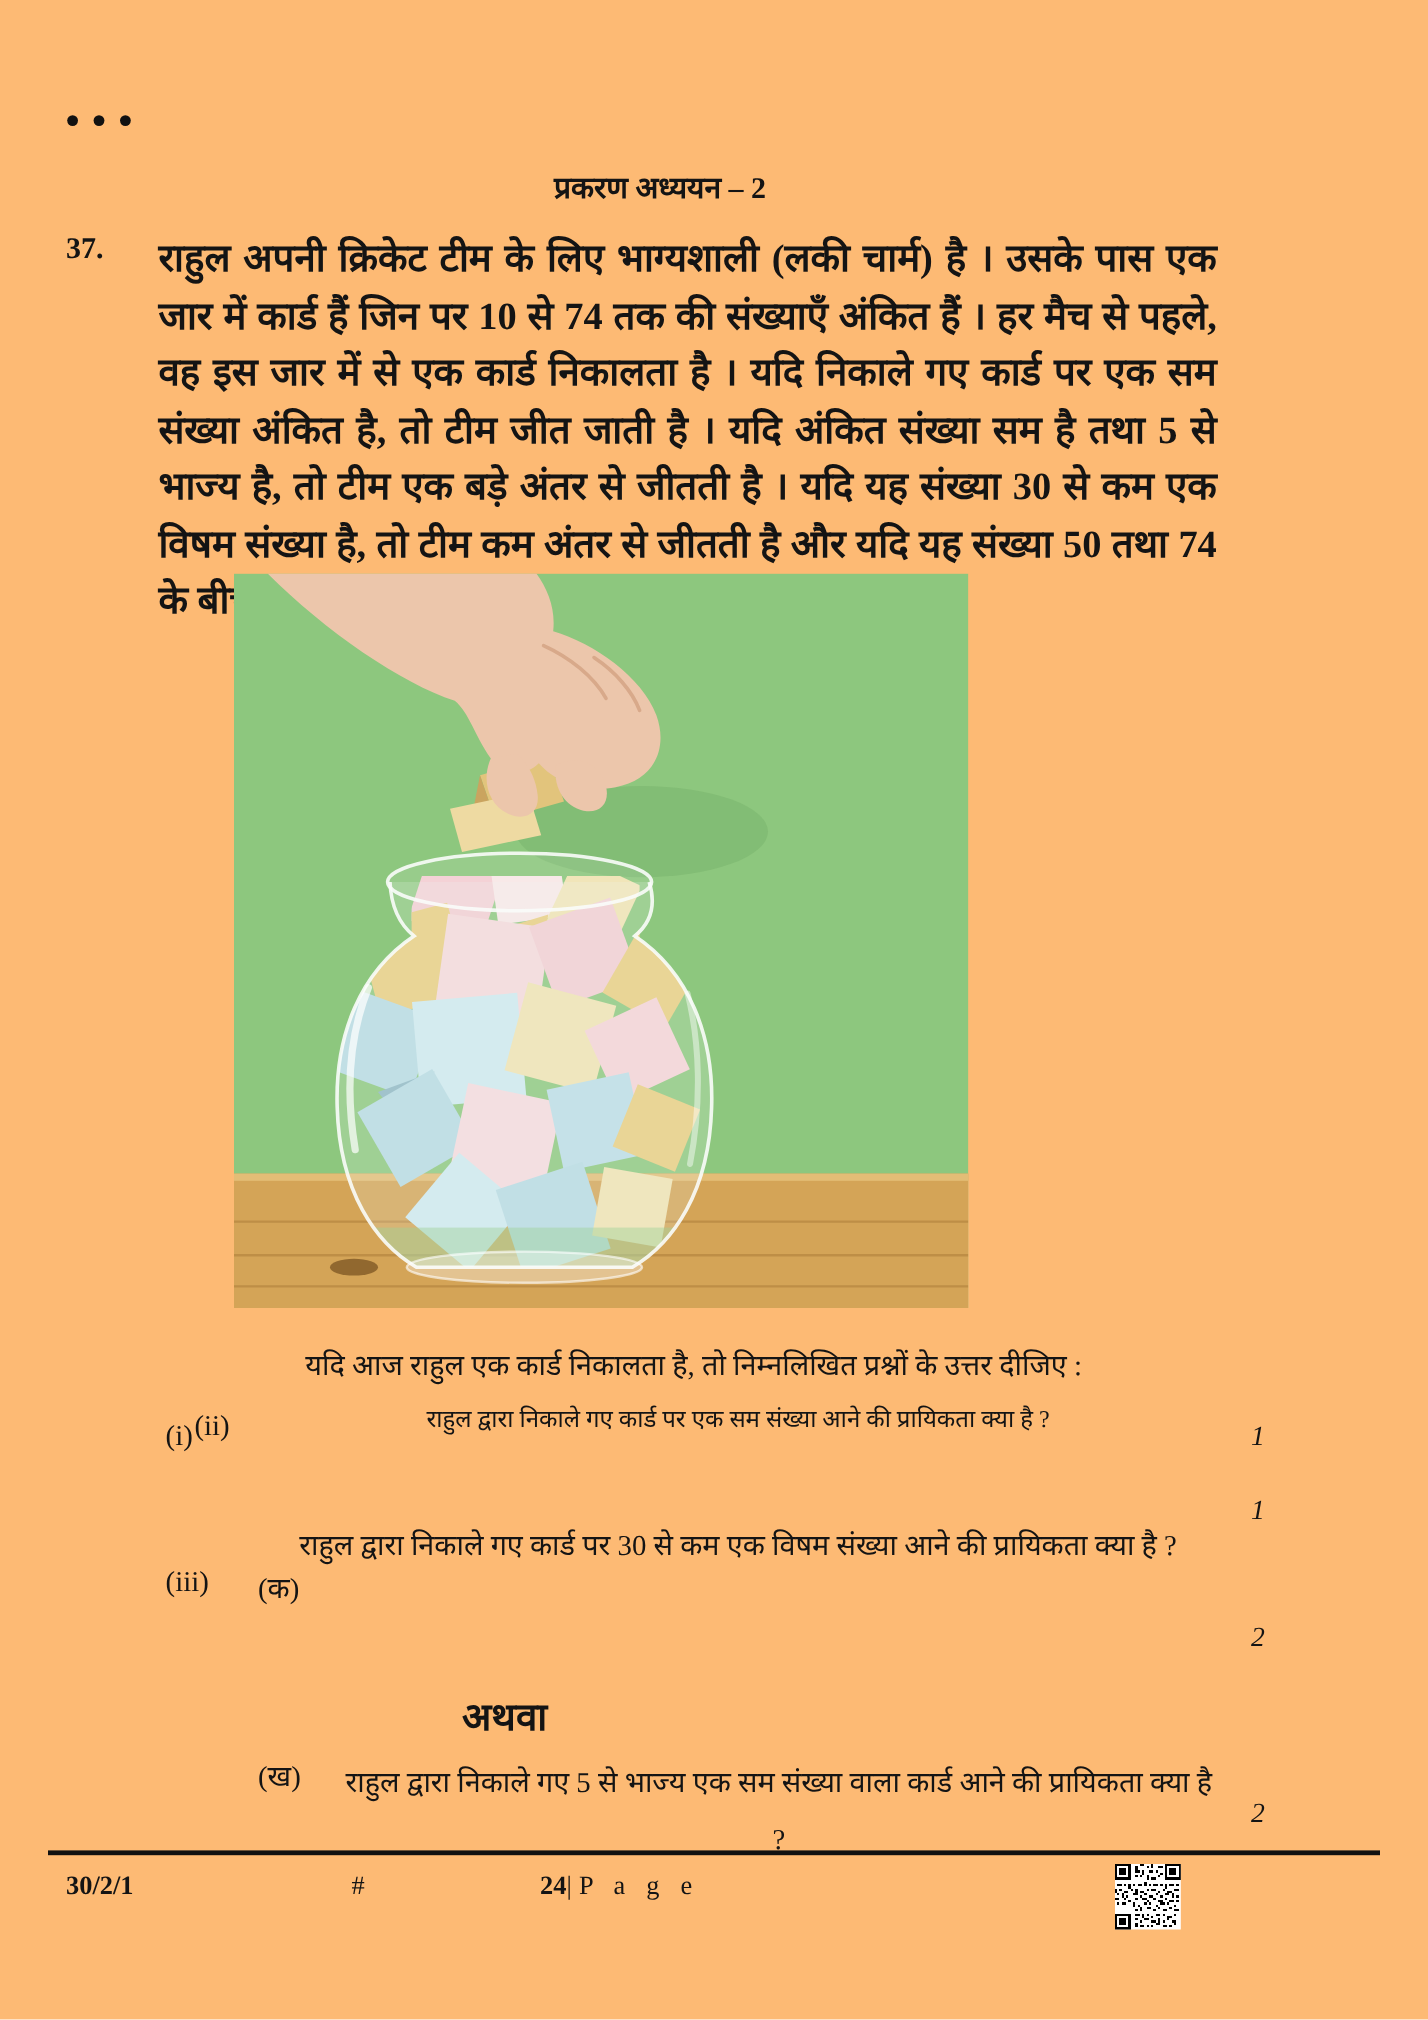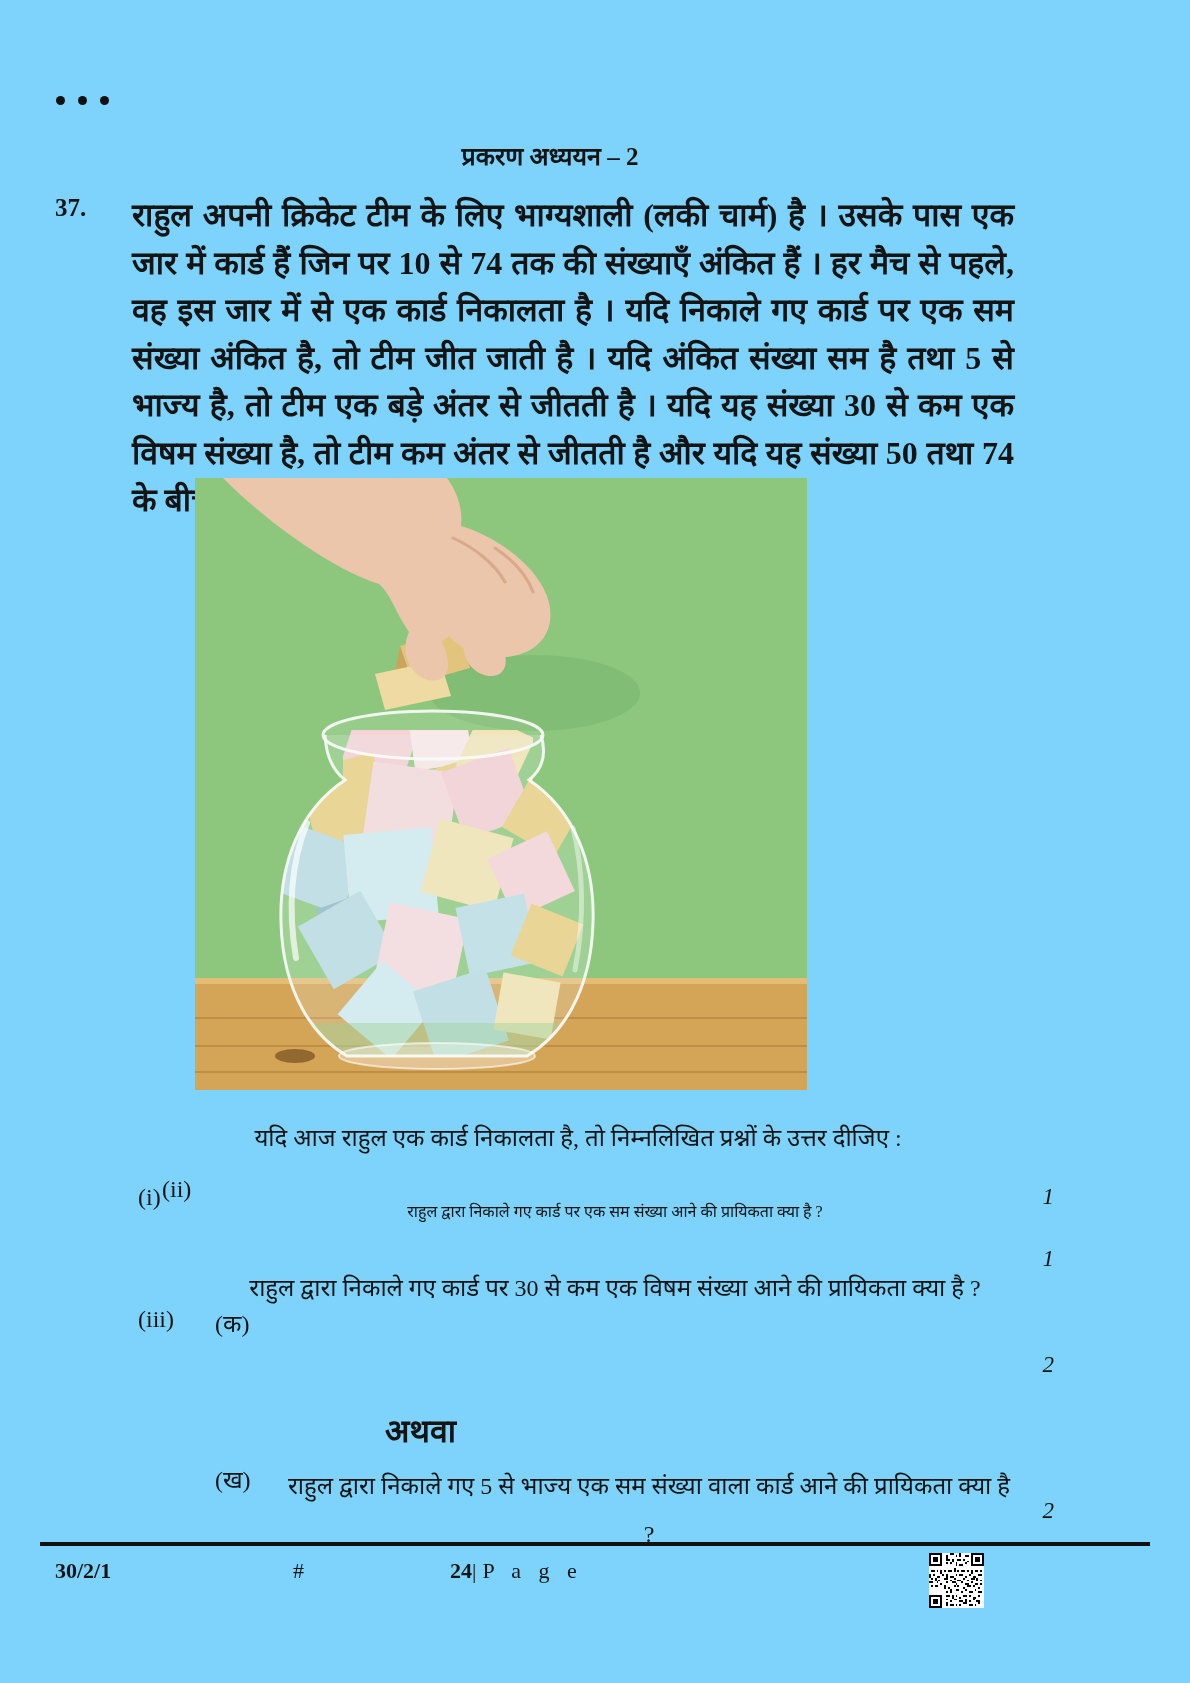--- a/index.html
+++ b/index.html
@@ -1,37 +1,37 @@
 <!DOCTYPE html>
 <html><head>
 <meta charset="utf-8">
 <style>
   html,body{margin:0;padding:0;background:#ffffff;}
   #page{
-    position:relative;width:1190px;height:1683px;background:#7dd3fc;
+    position:relative;width:1190px;height:1683px;background:#fdba74;
     font-family:"Liberation Serif","DejaVu Serif",serif;color:#141414;overflow:hidden;
   }
   .abs{position:absolute;text-align:center;}
   
   #dots{left:56px;top:96px;display:flex;gap:13px;}
   #dots i{width:9px;height:9px;border-radius:50%;background:#111;display:block;}
   
   #heading{left:40px;top:138px;width:1020px;text-align:center;font-size:25px;font-weight:bold;}
   
   #qnum{left:55px;top:194px;font-size:25px;font-weight:bold;}
   #qpara{left:132px;top:192px;width:882px;font-size:32px;line-height:47.5px;text-align:justify;font-weight:bold;}
   
   #figure{left:195px;top:478px;width:612px;height:612px;}
   
   #prompt{left:128px;top:1120px;width:900px;font-size:24px;}
   
   .subq-label{font-size:24px;}
   .marks{font-style:italic;font-size:23px;text-align:right;width:40px;}
   #row-i-label{left:138px;top:1184px;}
-  #row-i-text{left:220px;top:1200px;width:790px;font-size:16px;}
+  #row-i-text{left:220px;top:1168px;width:790px;font-size:20px;}
   #row-i-marks{left:1014px;top:1184px;}
   #row-ii-label{left:138px;top:1176px;margin-left:24px;}
   #row-ii-text{left:220px;top:1246px;width:790px;font-size:24px;margin-top:24px;}
   #row-ii-marks{left:1014px;top:1246px;}
   #row-iii-label{left:138px;top:1306px;}
   #row-iii-sub{left:215px;top:1306px;}
   #row-iii-text{left:283px;top:1306px;width:732px;font-size:24px;line-height:48px;}
   #row-iii-marks{left:1014px;top:1352px;}
   #or-sep{left:385px;top:1408px;font-size:32px;font-weight:bold;}
   #row-k-sub{left:215px;top:1462px;}

